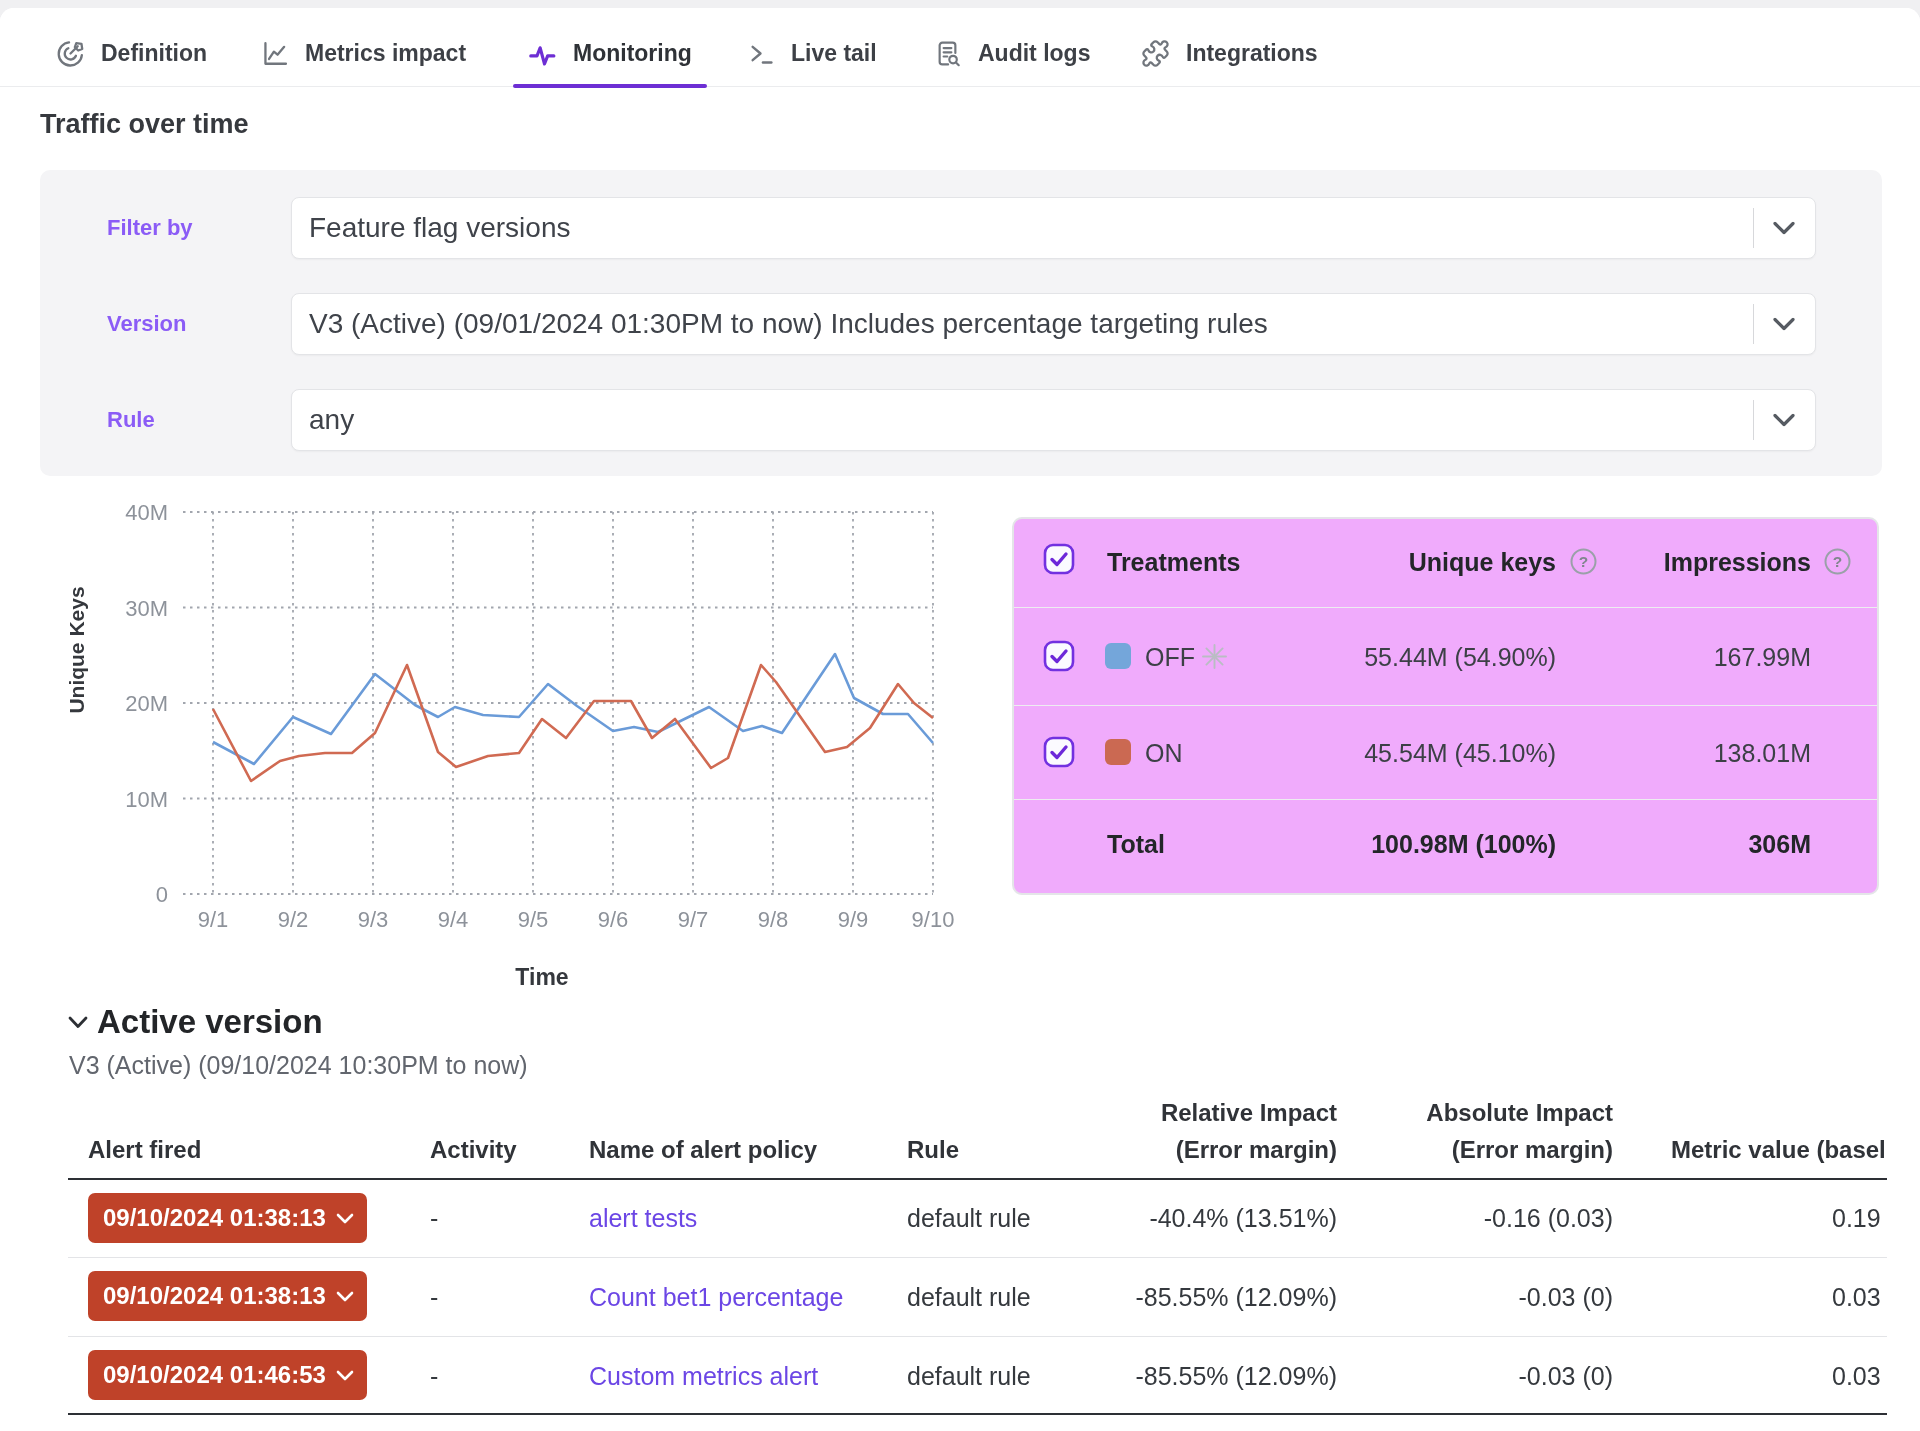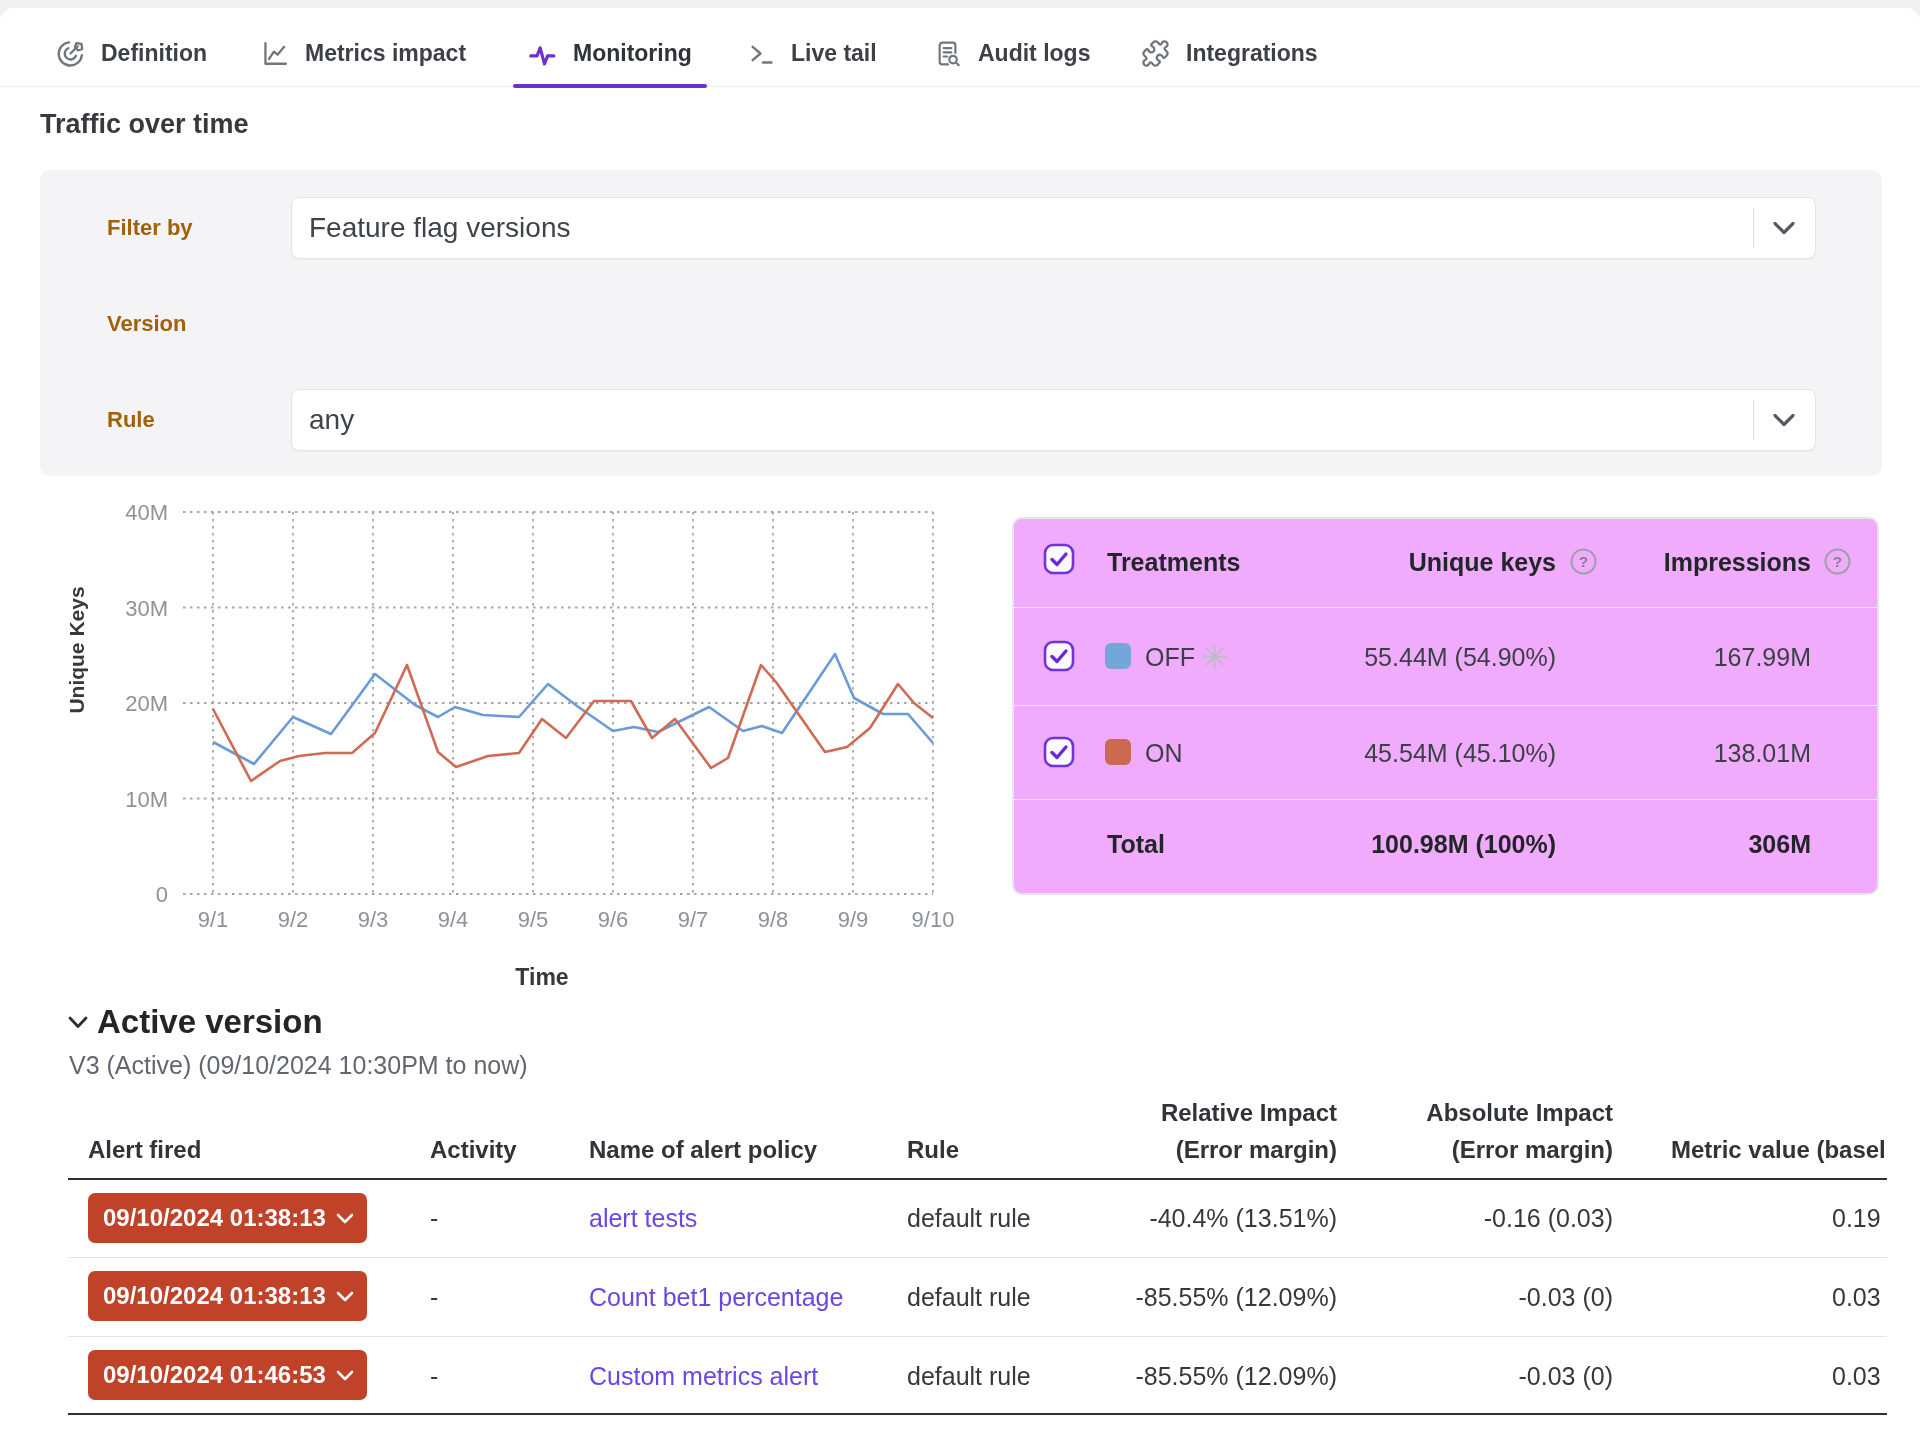--- a/index.html
+++ b/index.html
@@ -11,21 +11,21 @@
 .tabbar { position:absolute; left:0; top:0; width:1920px; height:79px; border-bottom:1px solid #ebecee; background:#fff; }
 .tab { position:absolute; top:0; height:91px; display:flex; align-items:center; font-size:23px; font-weight:700; color:#3d4046; }
 .tab svg { margin-right:16px; }
 .underline { position:absolute; left:513px; top:76px; width:194px; height:4px; background:#6d2ed4; border-radius:2px; }
 
 
 .h1 { position:absolute; left:40px; top:101px; font-size:27px; font-weight:700; color:#36393e; }
 
 
 .panel { position:absolute; left:40px; top:162px; width:1842px; height:306px; background:#f4f4f6; border-radius:10px; }
-.flabel { position:absolute; left:67px; font-size:22px; font-weight:700; color:#a16207; }
+.flabel { position:absolute; left:67px; font-size:22px; font-weight:700; color:#8b5cf6; }
 .select { position:absolute; left:251px; width:1525px; height:62px; background:#fff; border:1px solid #e3e4e7; border-radius:8px; box-shadow:0 1px 2px rgba(0,0,0,0.04); }
 .select .txt { position:absolute; left:17px; top:50%; transform:translateY(-50%); font-size:28px; color:#3f434a; white-space:nowrap; }
 .select .div { position:absolute; right:61px; top:10px; bottom:10px; width:1px; background:#d7d8db; }
 .select .chev { position:absolute; right:20px; top:50%; transform:translateY(-50%); }
 
 
 .chartwrap { position:absolute; left:0; top:480px; }
 
 
 .card { position:absolute; left:1012px; top:509px; width:867px; height:378px; background:#f0abfc; border:2px solid #e4e5e8; border-radius:10px; }
@@ -103,20 +103,27 @@
   <div class="underline"></div>
 
   <div class="h1">Traffic over time</div>
 
   <div class="panel">
     <div class="flabel" style="top:45px;">Filter by</div>
     <div class="flabel" style="top:141px;">Version</div>
     <div class="flabel" style="top:237px;">Rule</div>
     <div class="select" style="top:27px;">
       <span class="txt">Feature flag versions</span>
+        <span class="div"></span>
+      <svg class="chev" width="22" height="13" viewBox="0 0 22 13">
+          <polyline points="2,2 11,11 20,2" fill="none" stroke="#565b62" stroke-width="3.2" stroke-linecap="round" stroke-linejoin="round"></polyline>
+        </svg>
+    </div>
+    <div class="select" style="top:123px;">
+      <span class="txt">V3 (Active) (09/01/2024 01:30PM to now) Includes percentage targeting rules</span>
         <span class="div"></span>
       <svg class="chev" width="22" height="13" viewBox="0 0 22 13">
           <polyline points="2,2 11,11 20,2" fill="none" stroke="#565b62" stroke-width="3.2" stroke-linecap="round" stroke-linejoin="round"></polyline>
         </svg>
     </div>
     <div class="select" style="top:219px;">
       <span class="txt">any</span>
         <span class="div"></span>
       <svg class="chev" width="22" height="13" viewBox="0 0 22 13">
           <polyline points="2,2 11,11 20,2" fill="none" stroke="#565b62" stroke-width="3.2" stroke-linecap="round" stroke-linejoin="round"></polyline>

